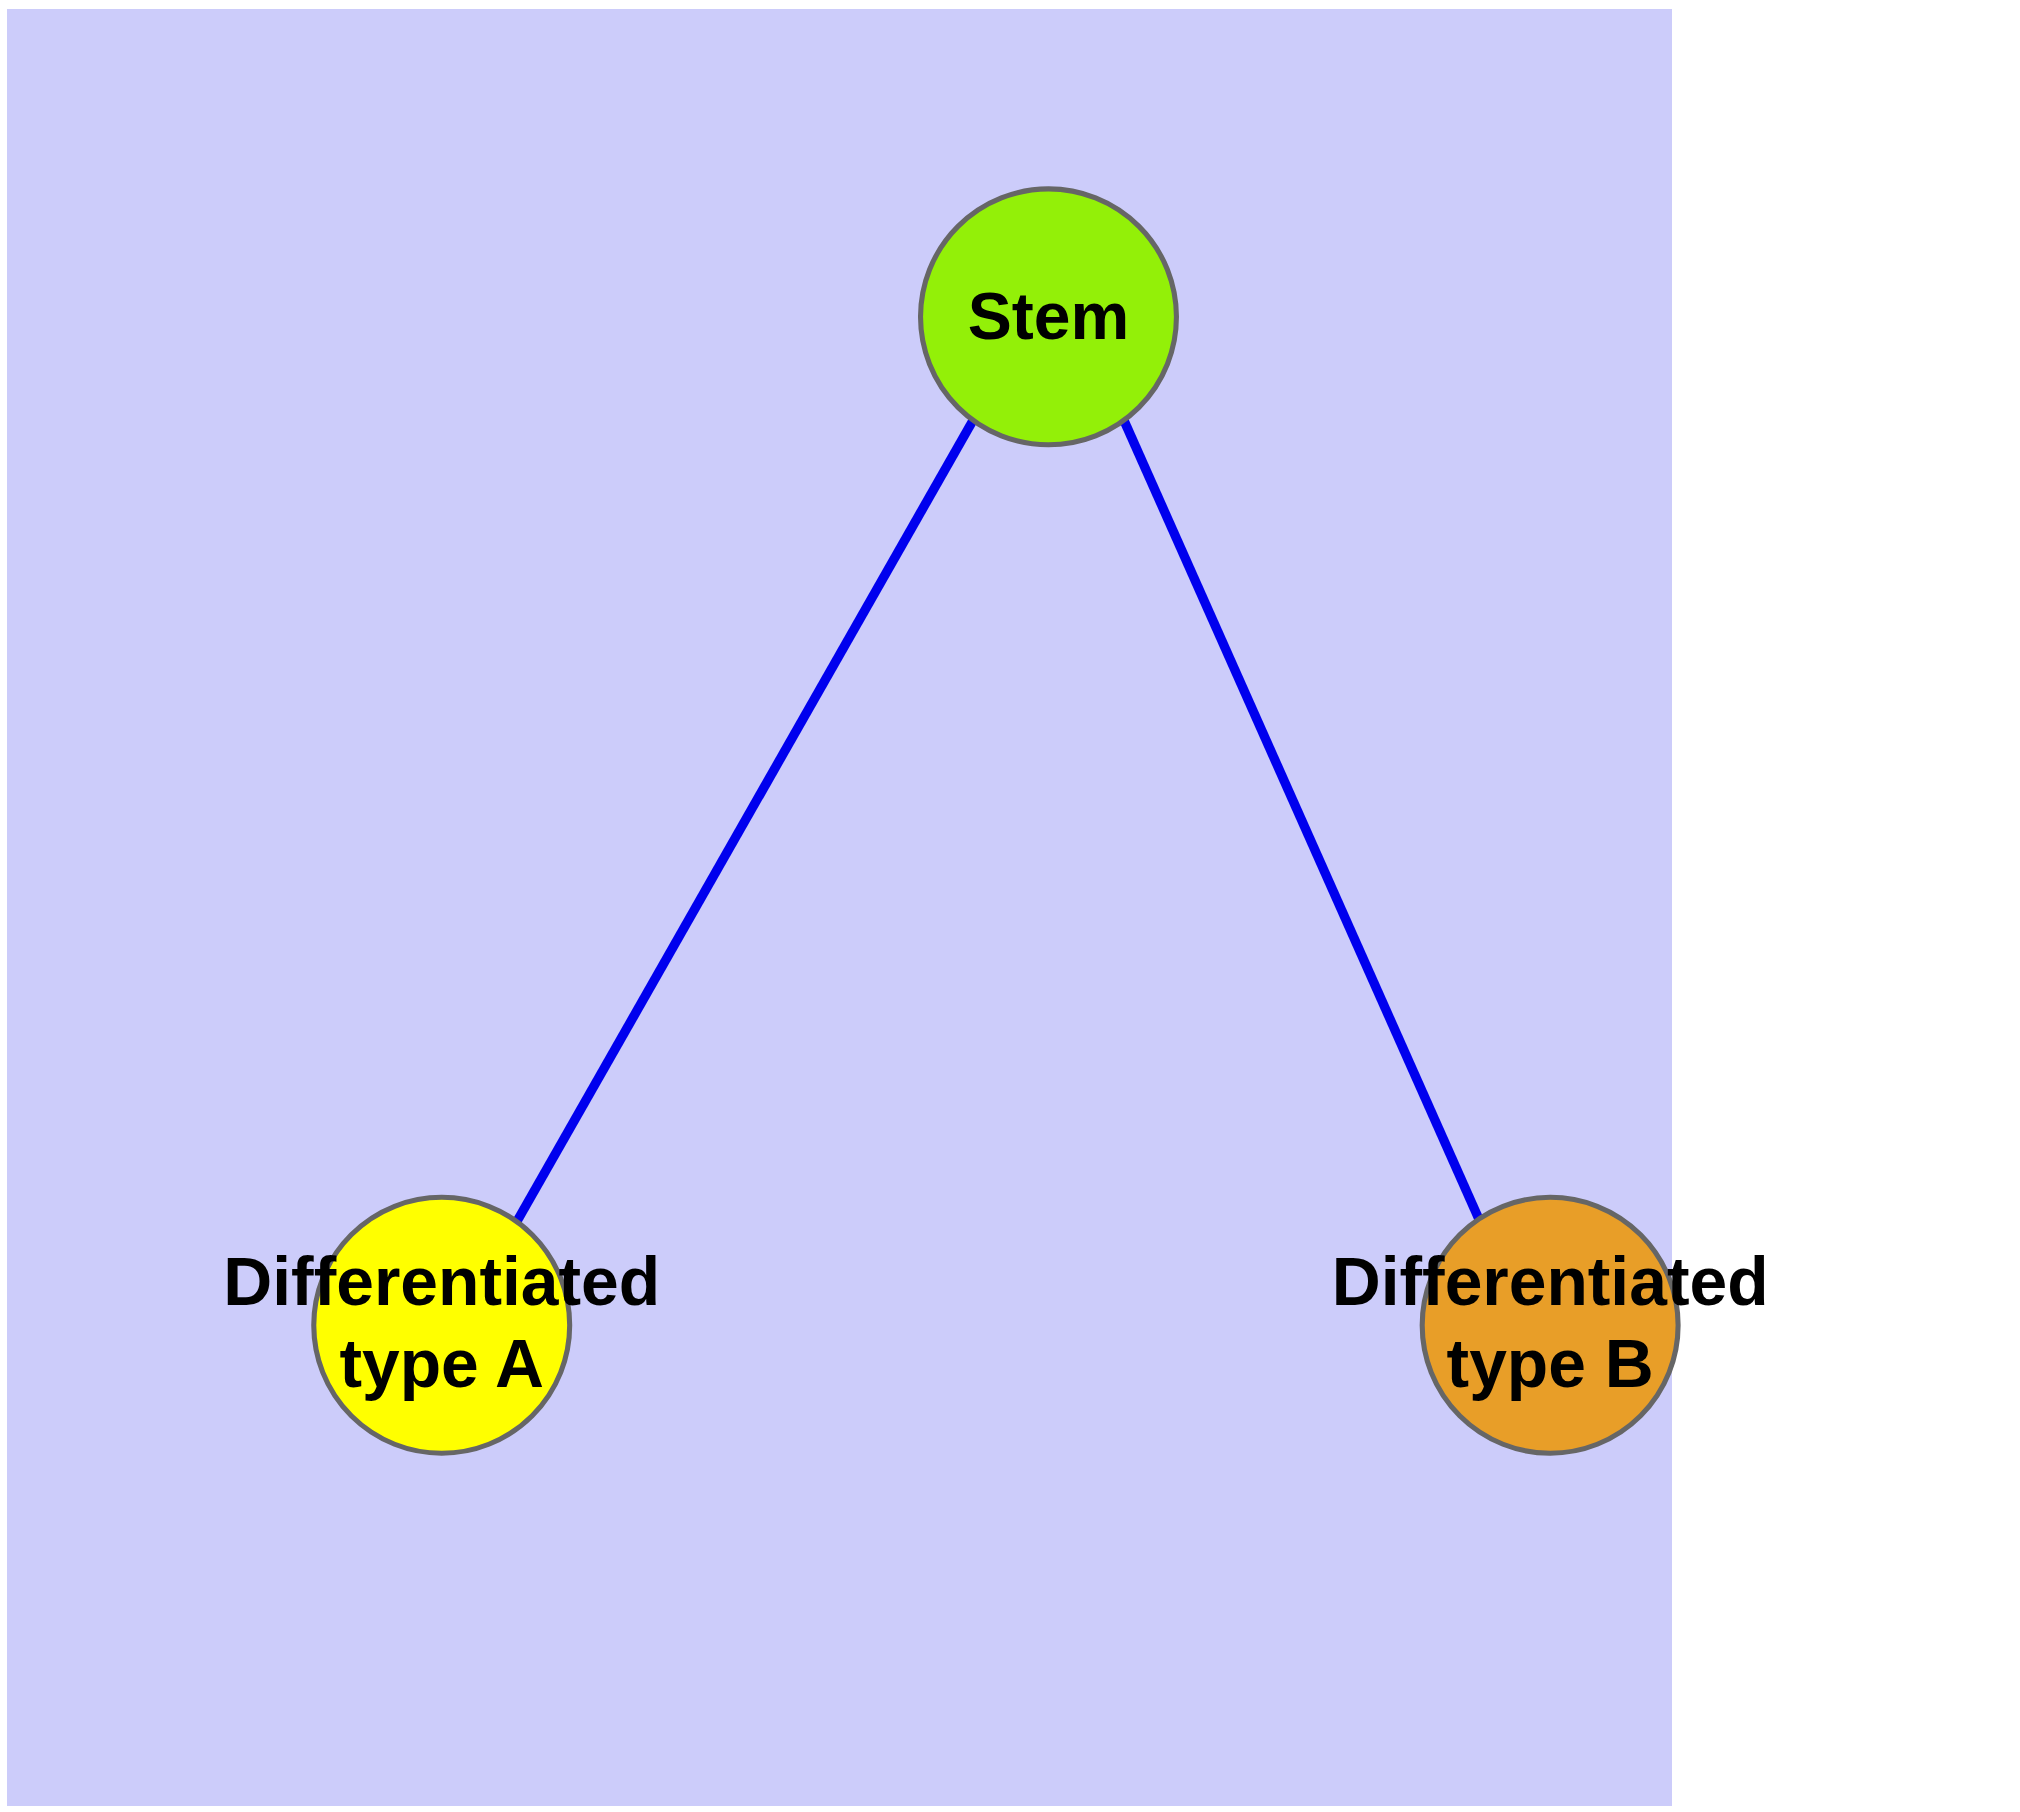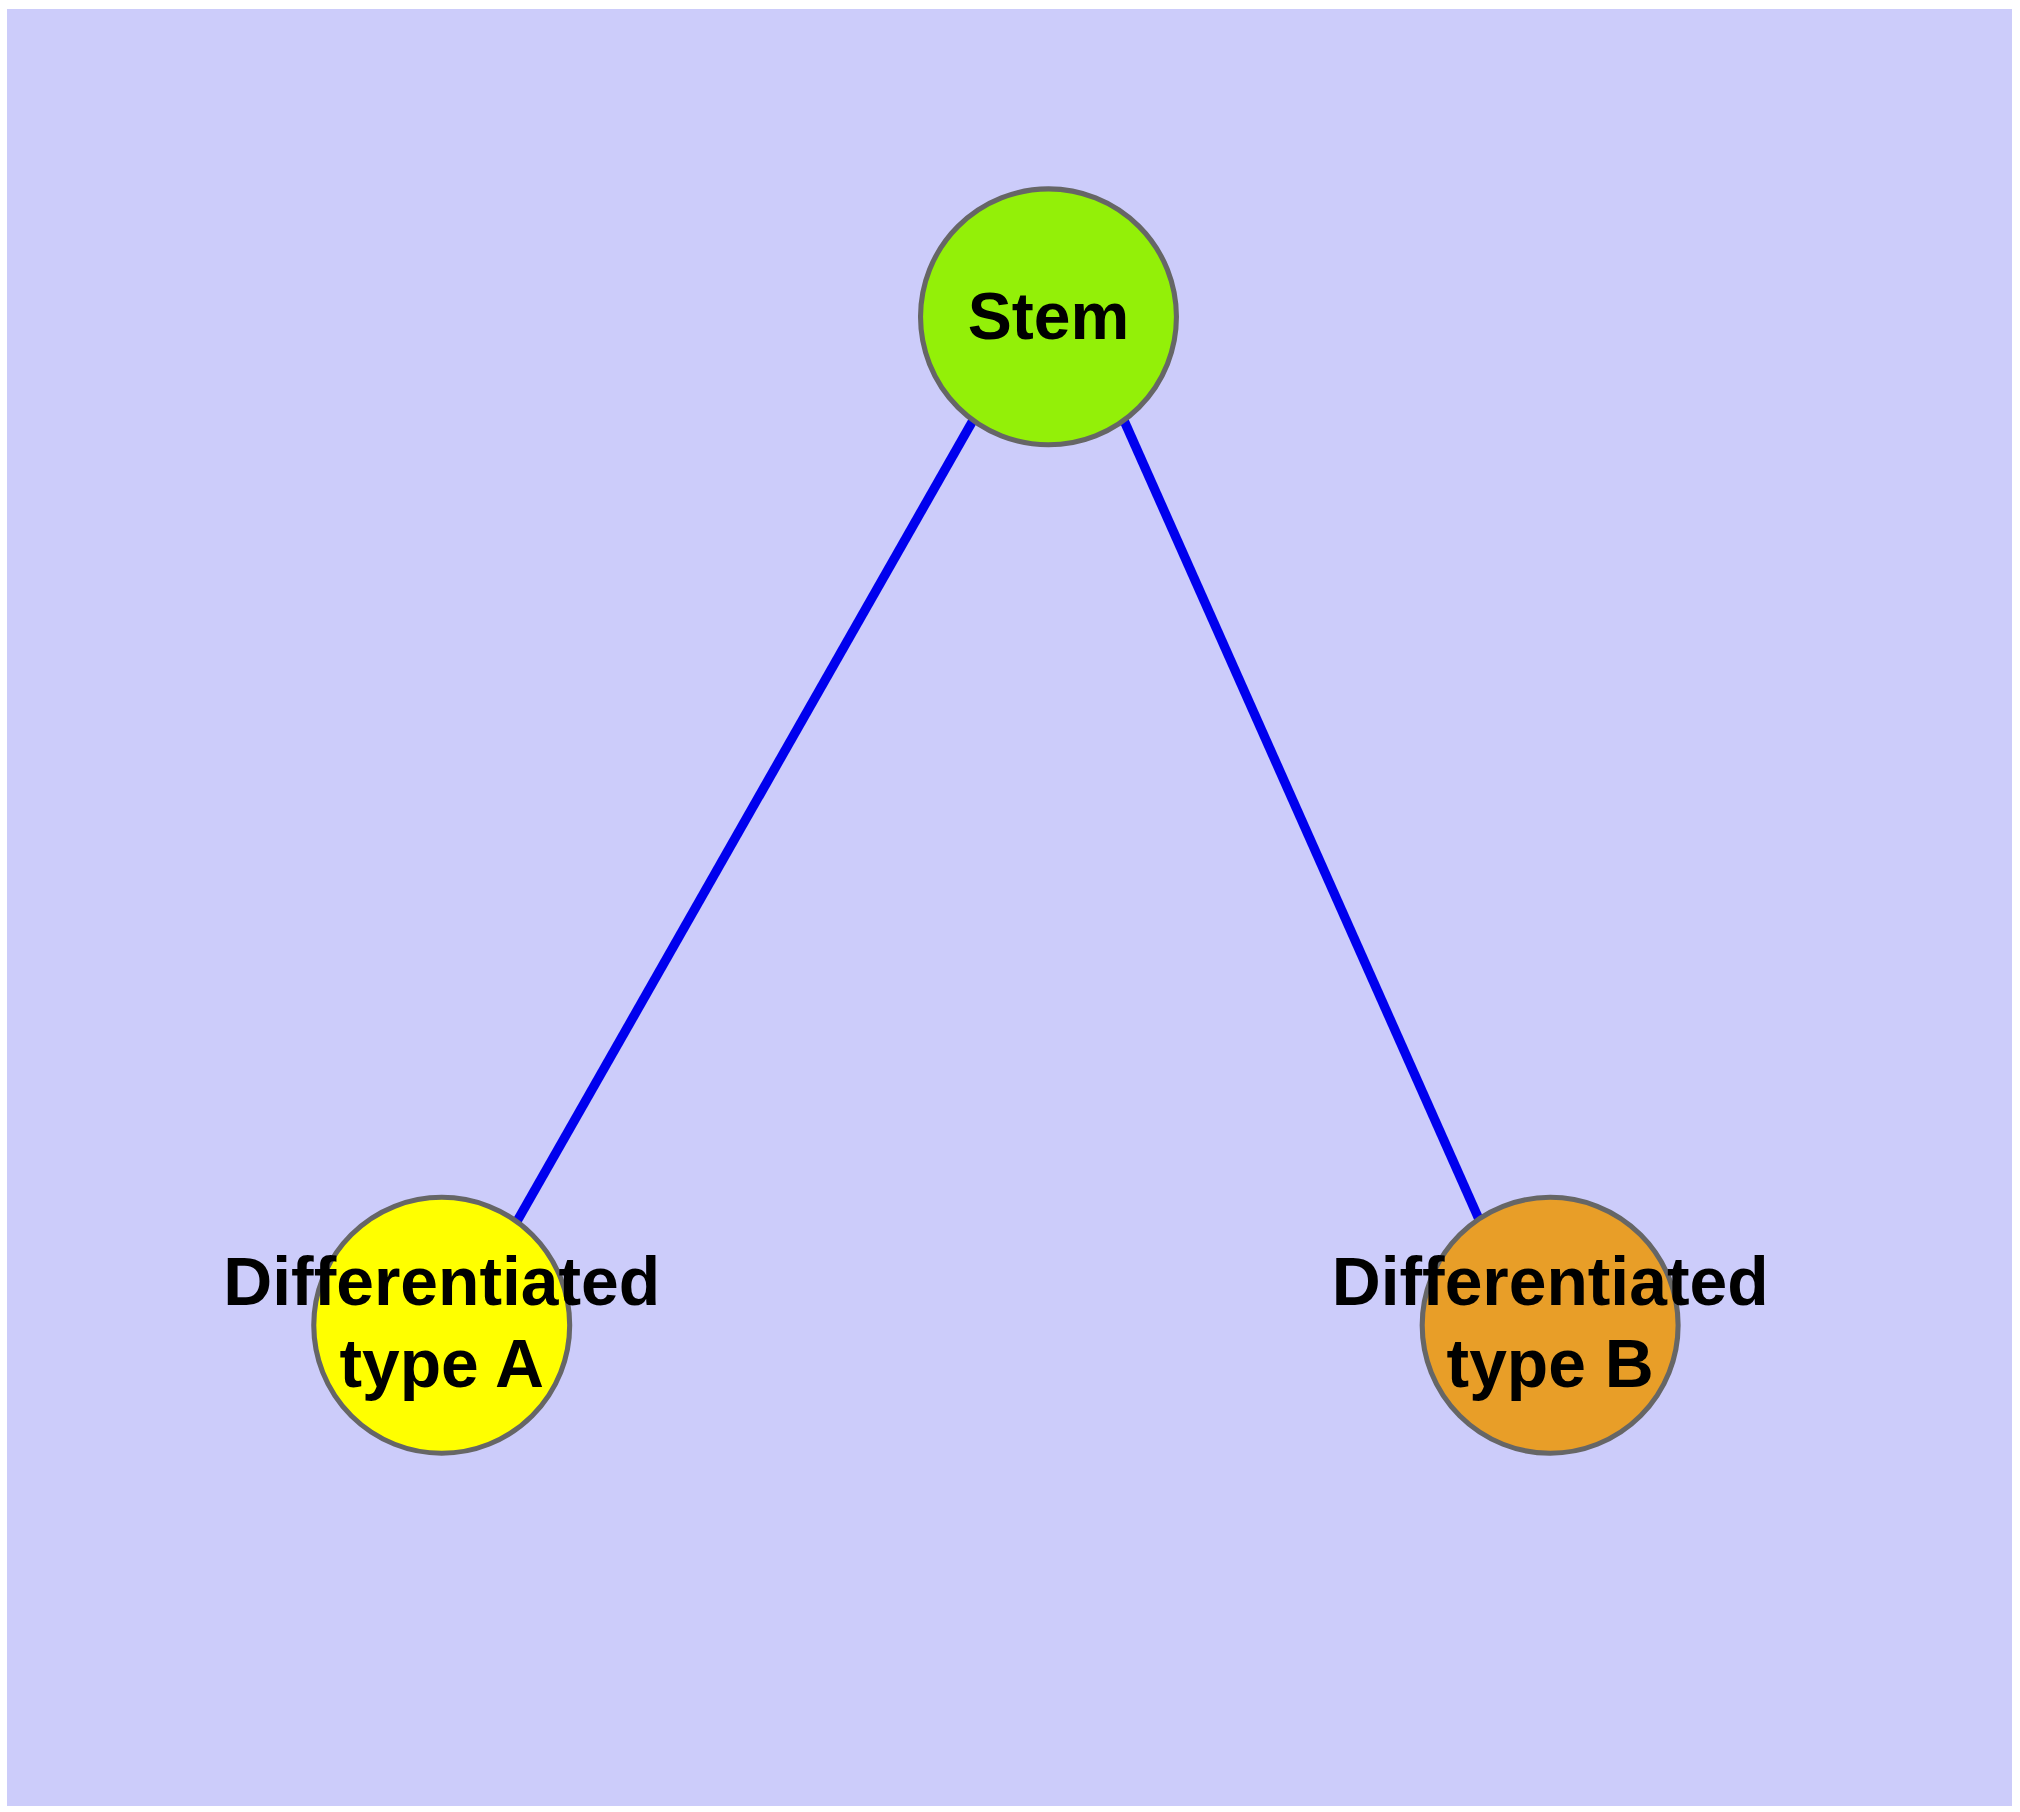--- a/index.html
+++ b/index.html
@@ -46,21 +46,21 @@
   .edge-line {
     stroke-linecap: butt;
   }
   .node-circle {
     stroke-width: 6;
   }
 </style>
 </head>
 <body style="background: rgb(255, 255, 255);">
 
-<div id="graph-canvas" style="background: rgb(204, 204, 250); width: 2005px; height: 1797px;">
+<div id="graph-canvas" style="background: rgb(204, 204, 250); width: 1665px; height: 1797px;">
   <svg id="graph-svg" viewBox="0 0 2366 2120" xmlns="http://www.w3.org/2000/svg" style="width: 2005px; height: 1797px;">
 
     <g>
       <line class="edge-line" x1="1140" y1="485" x2="602" y2="1430" stroke="#0000ee" stroke-width="11"></line>
       <line class="edge-line" x1="1318" y1="485" x2="1738" y2="1430" stroke="#0000ee" stroke-width="11"></line>
     </g>
 
     <g>
       <circle class="node-circle" cx="1229" cy="363" r="151" fill="#93f008" stroke="#666666" stroke-width="6"></circle>
       <text class="node-label node-label-stem" x="1229" y="368" font-size="78" fill="#000000">Stem</text>

